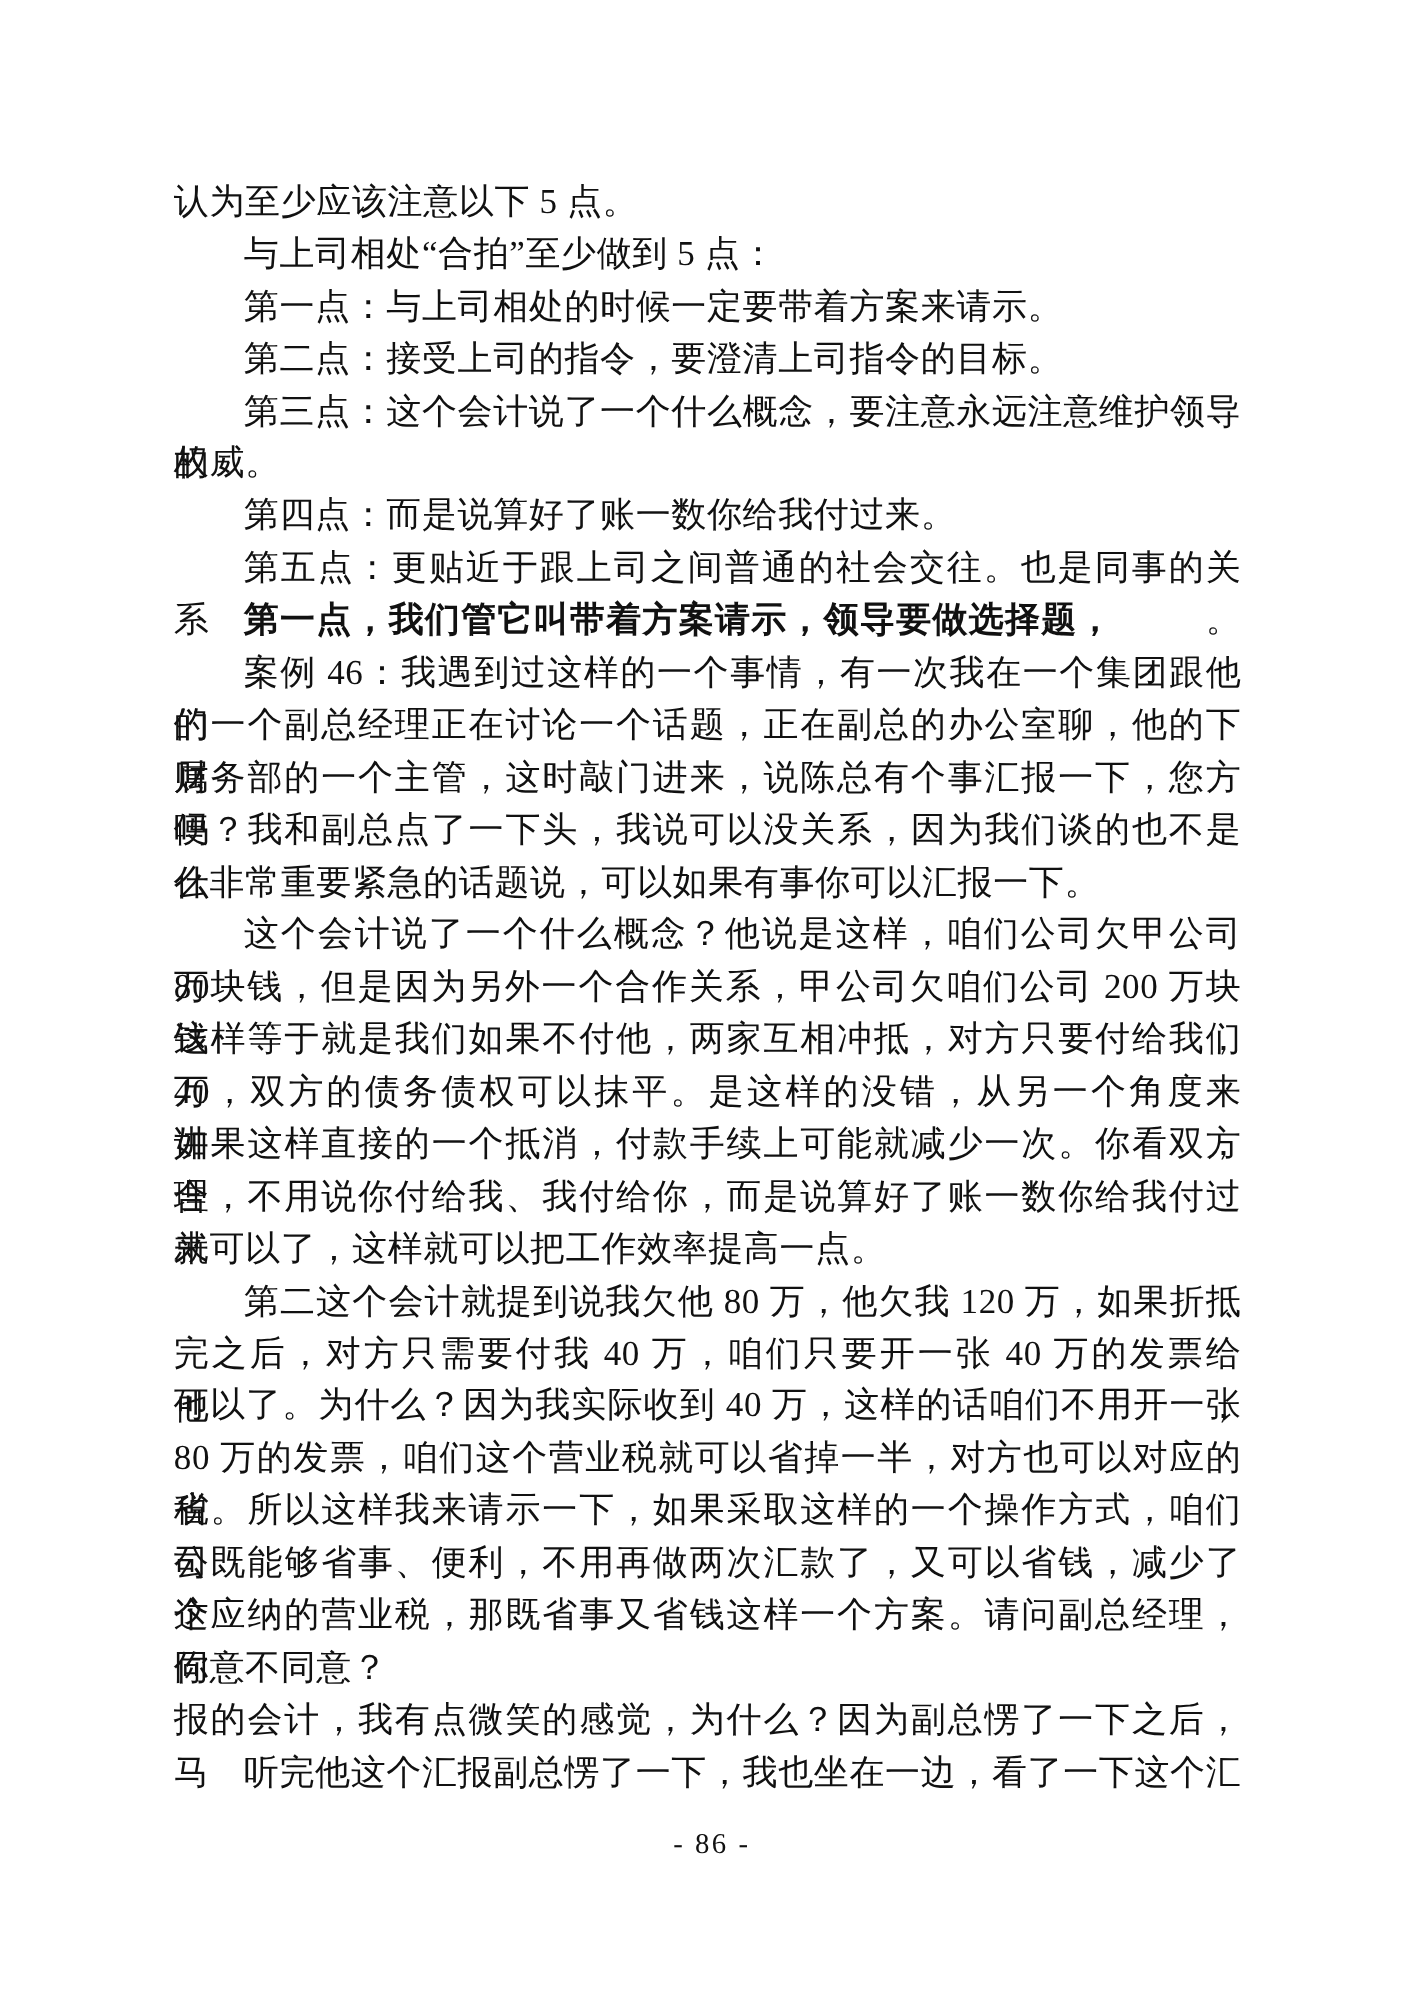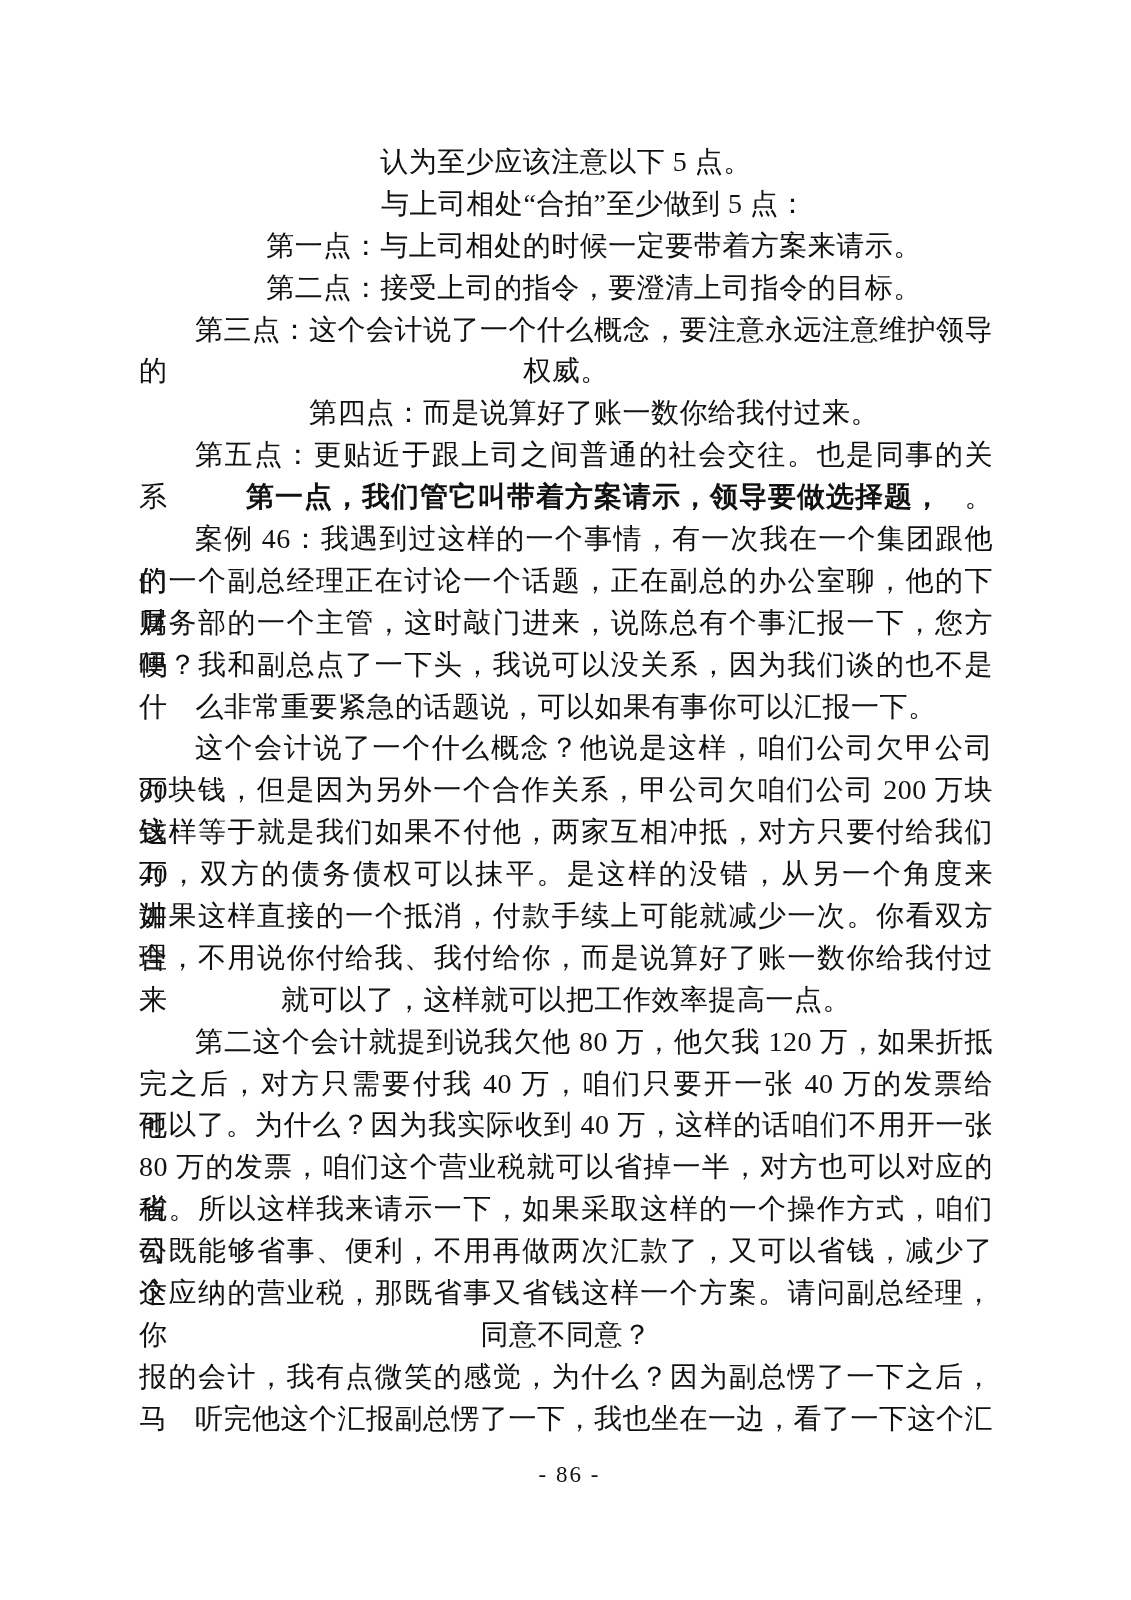--- a/index.html
+++ b/index.html
@@ -25,21 +25,21 @@
     left: 139px;
     top: 141px;
     width: 854px;
   }
   .line {
     height: 41.9px;
     line-height: 41.9px;
     font-size: 28px;
     letter-spacing: 0.5px;
     white-space: nowrap;
-    text-align: center;
+    text-align: left;
     color: #111111;
   }
   .line.justify {
     white-space: normal;
     text-align: justify;
     text-align-last: justify;
     text-justify: inter-character;
   }
   .line.indent {
     text-indent: 2em;

